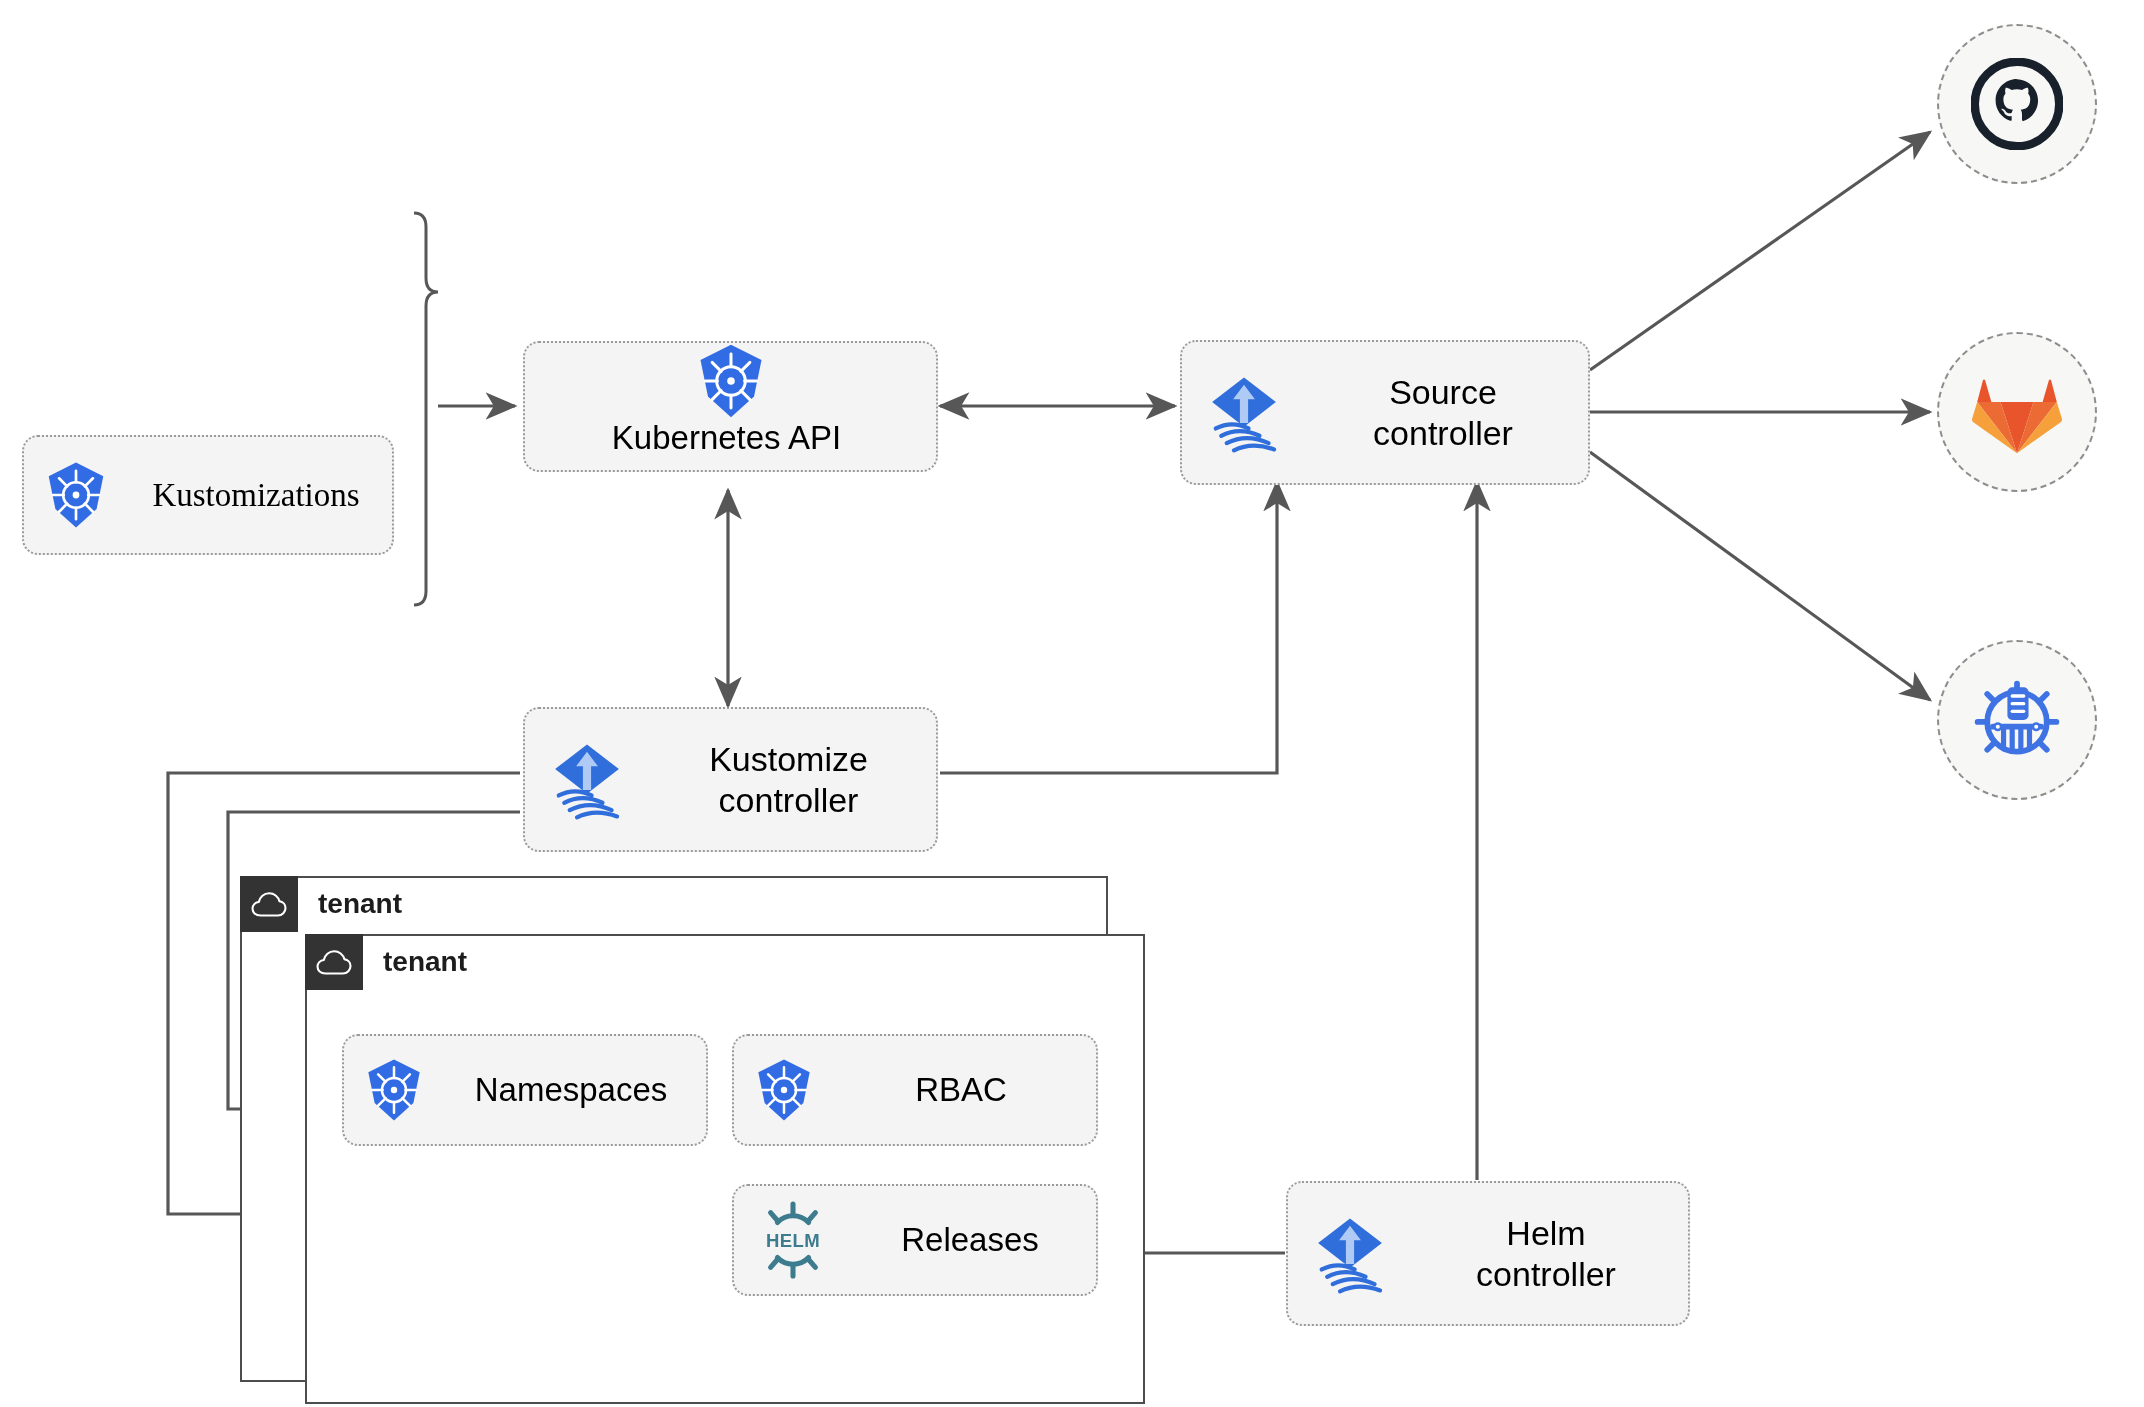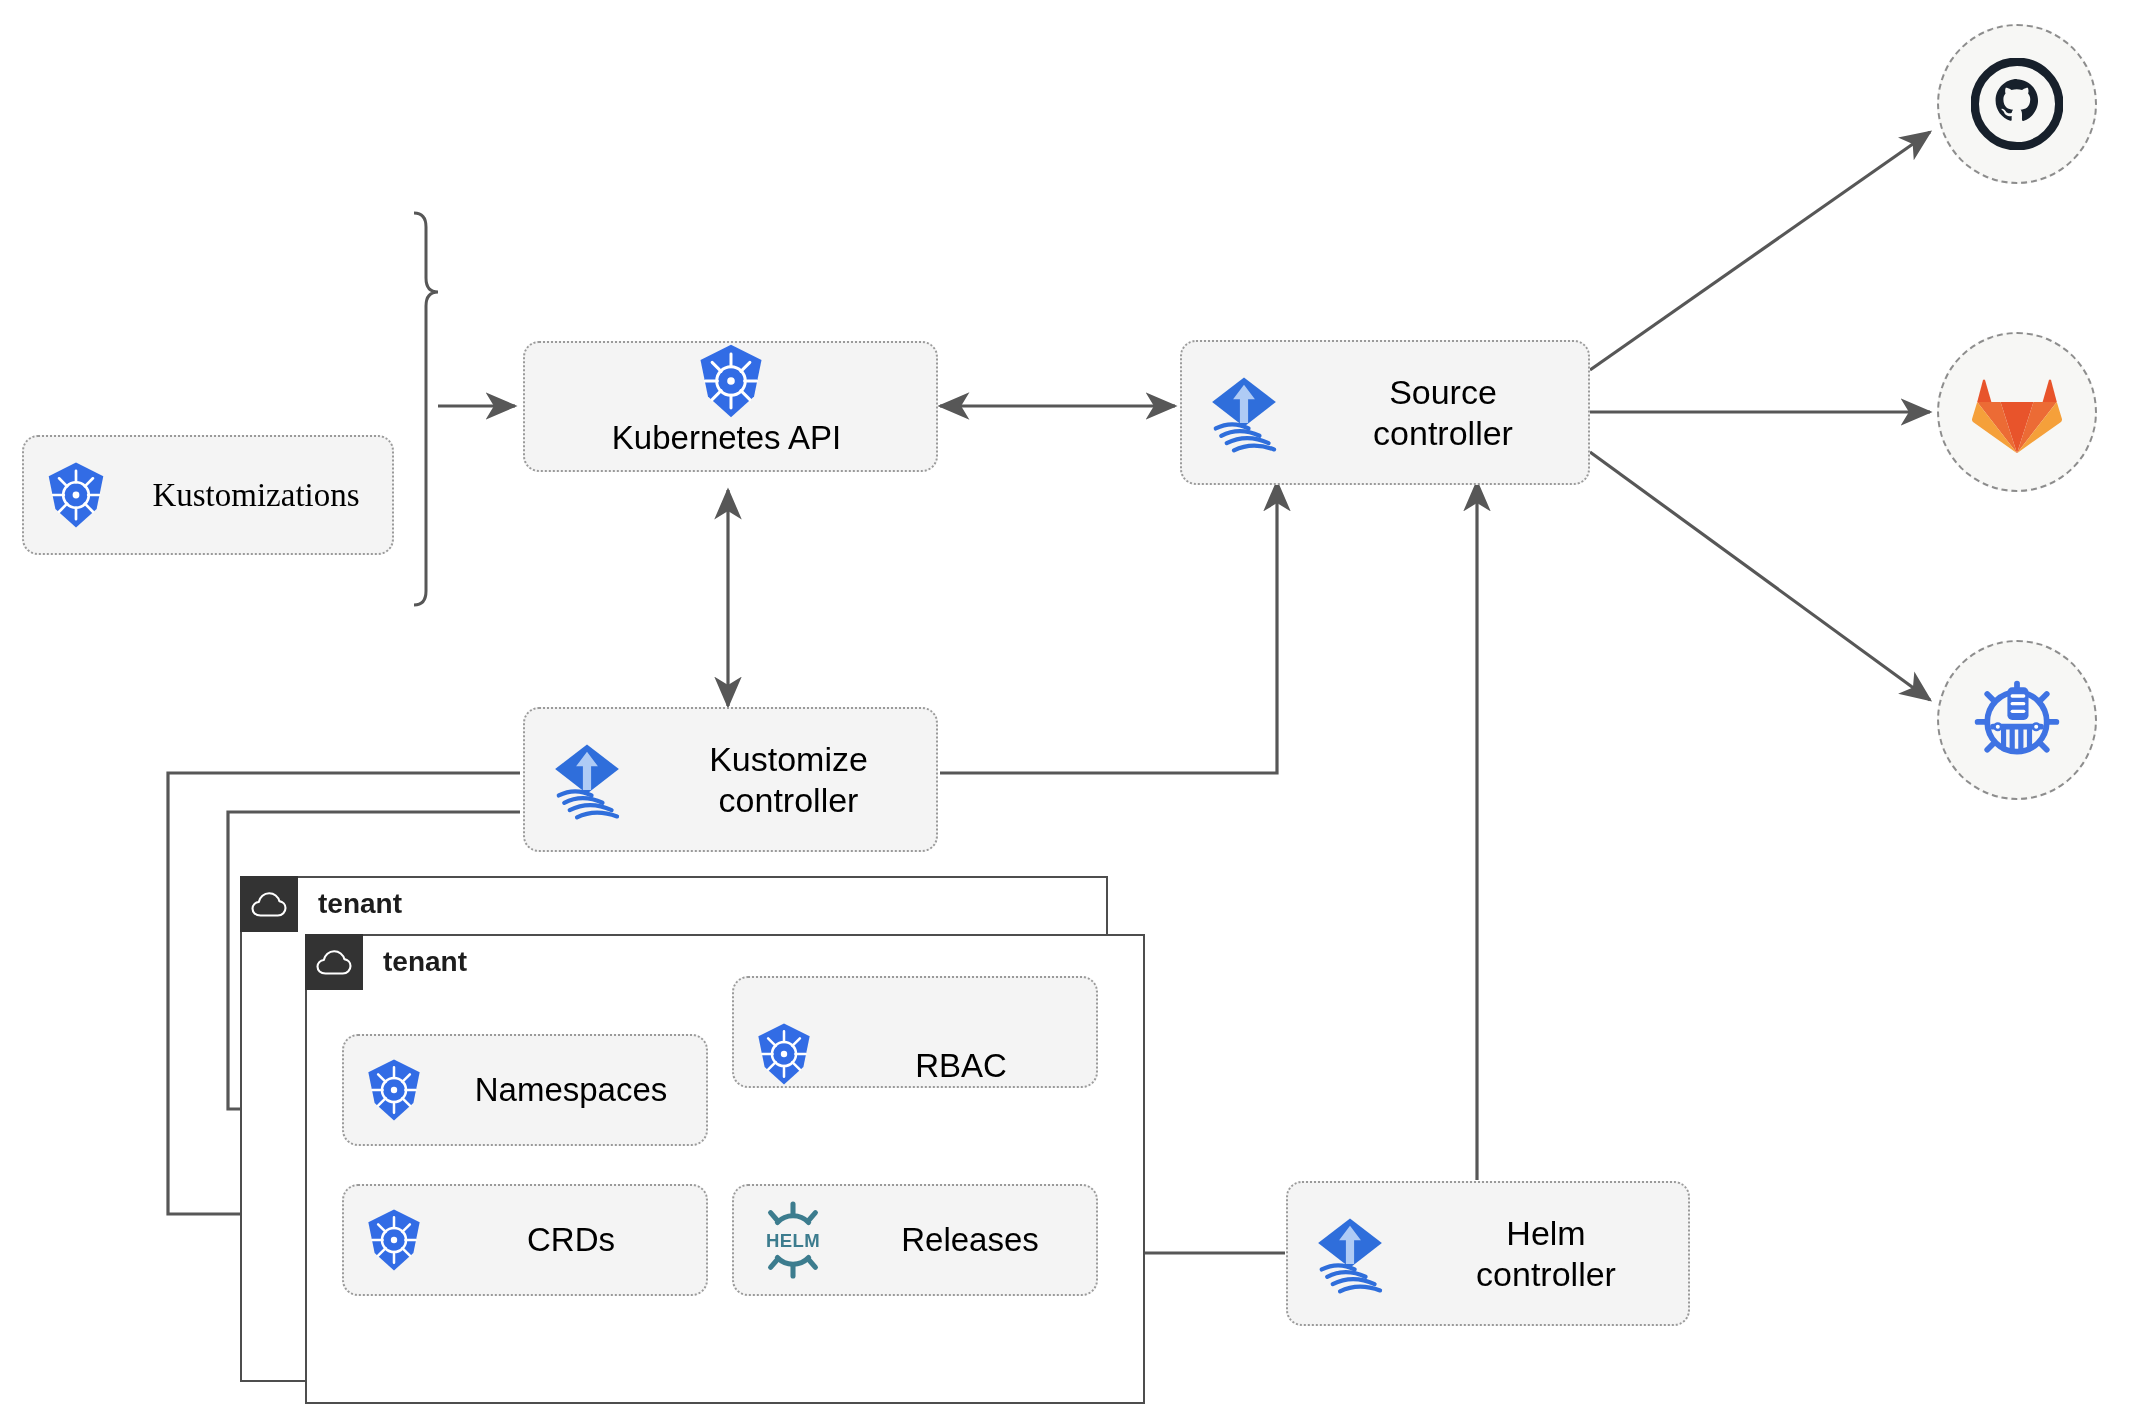--- a/index.html
+++ b/index.html
@@ -278,51 +278,36 @@
           <path d="M32 9.5 L32 20.6 M32 45.4 L32 56.5 M9.6 33 L20.2 33 M43.8 33 L54.4 33
                    M15.6 16.8 L23.4 24.6 M40.6 41.4 L48.4 49.2
                    M48.4 16.8 L40.6 24.6 M23.4 41.4 L15.6 49.2"></path>
         </g>
         <circle cx="32" cy="33" r="3.3" fill="#ffffff"></circle>
       </svg>
     </span>
     <span class="node-label">Namespaces</span>
   </div>
 
-  <div class="node" style="left:732px; top:976px; width:366px; height:112px;align-items:flex-end;">
+  <div class="node" style="left:732px; top:1034px; width:366px; height:112px;">
     <span class="node-icon" style="width:100px;">
       <svg class="k8s-icon" width="62" height="64" viewBox="0 0 64 66" xmlns="http://www.w3.org/2000/svg">
         <path d="M32 1.5 L58.5 14.7 L52 46.5 L32 64.5 L12 46.5 L5.5 14.7 Z" fill="#326CE5"></path>
         <g stroke="#ffffff" stroke-width="2.6" fill="none" stroke-linecap="round">
           <circle cx="32" cy="33" r="12.4"></circle>
           <path d="M32 9.5 L32 20.6 M32 45.4 L32 56.5 M9.6 33 L20.2 33 M43.8 33 L54.4 33
                    M15.6 16.8 L23.4 24.6 M40.6 41.4 L48.4 49.2
                    M48.4 16.8 L40.6 24.6 M23.4 41.4 L15.6 49.2"></path>
         </g>
         <circle cx="32" cy="33" r="3.3" fill="#ffffff"></circle>
       </svg>
     </span>
     <span class="node-label">RBAC</span>
   </div>
 
-  <div class="node" style="left:342px; top:1184px; width:366px; height:112px;">
-    <span class="node-icon" style="width:100px;">
-      <svg class="k8s-icon" width="62" height="64" viewBox="0 0 64 66" xmlns="http://www.w3.org/2000/svg">
-        <path d="M32 1.5 L58.5 14.7 L52 46.5 L32 64.5 L12 46.5 L5.5 14.7 Z" fill="#326CE5"></path>
-        <g stroke="#ffffff" stroke-width="2.6" fill="none" stroke-linecap="round">
-          <circle cx="32" cy="33" r="12.4"></circle>
-          <path d="M32 9.5 L32 20.6 M32 45.4 L32 56.5 M9.6 33 L20.2 33 M43.8 33 L54.4 33
-                   M15.6 16.8 L23.4 24.6 M40.6 41.4 L48.4 49.2
-                   M48.4 16.8 L40.6 24.6 M23.4 41.4 L15.6 49.2"></path>
-        </g>
-        <circle cx="32" cy="33" r="3.3" fill="#ffffff"></circle>
-      </svg>
-    </span>
-    <span class="node-label">CRDs</span>
-  </div>
 
   <div class="node" style="left:732px; top:1184px; width:366px; height:112px;">
     <span class="node-icon" style="width:118px;">
       <svg class="helm-icon" width="78" height="78" viewBox="0 0 80 80" xmlns="http://www.w3.org/2000/svg">
         <g stroke="#3C7C8E" stroke-width="5.2" fill="none" stroke-linecap="round">
           <path d="M40 3 L40 13"></path>
           <path d="M17 12 L24 20"></path>
           <path d="M63 12 L56 20"></path>
           <path d="M24 22 A22 22 0 0 1 56 22"></path>
           <path d="M24 58 A22 22 0 0 0 56 58"></path>

